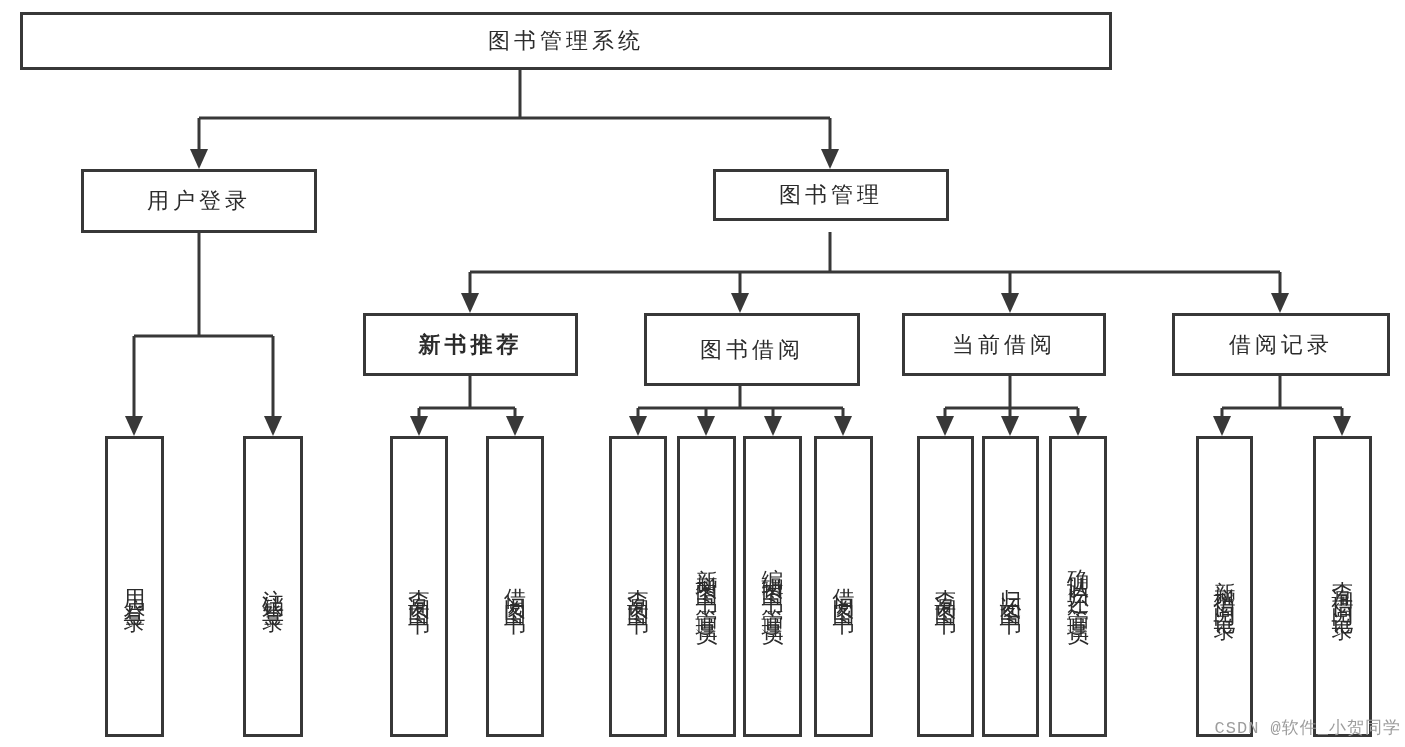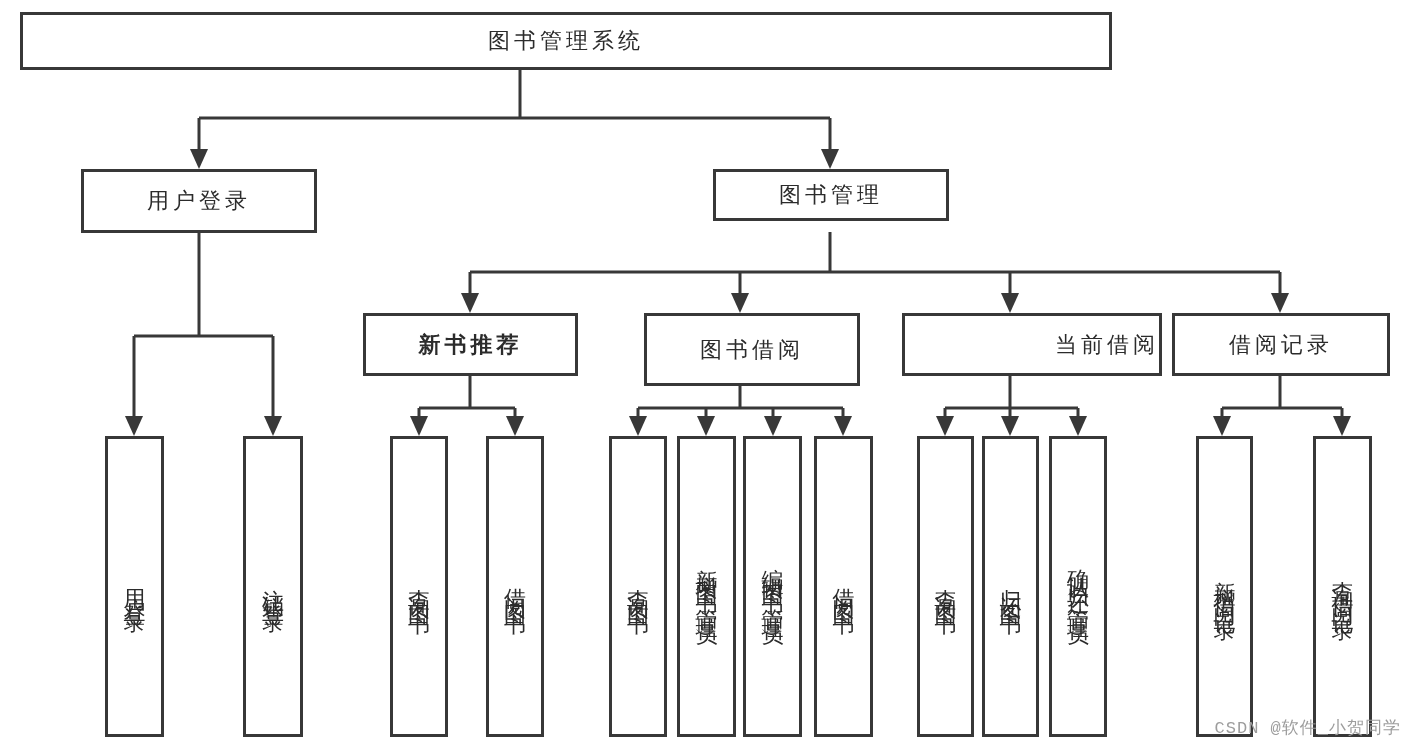--- a/index.html
+++ b/index.html
@@ -123,21 +123,21 @@
   <div class="box" style="left:713px; top:169px; width:236px; height:52px;justify-content:center;">
     <span class="lbl">图书管理</span>
   </div>
 
   <div class="box" style="left:363px; top:313px; width:215px; height:63px;font-weight:bold;">
     <span class="lbl">新书推荐</span>
   </div>
   <div class="box" style="left:632px; top:313px; width:216px; height:73px;margin-left:12px;">
     <span class="lbl">图书借阅</span>
   </div>
-  <div class="box" style="left:902px; top:313px; width:260px; height:63px;justify-content:flex-end;">
+  <div class="box" style="left:902px; top:313px; width:204px; height:63px;">
     <span class="lbl">当前借阅</span>
   </div>
   <div class="box" style="left:1172px; top:313px; width:218px; height:63px;">
     <span class="lbl">借阅记录</span>
   </div>
 
   <div class="box vbox" style="left:105px; top:436px; width:59px; height:301px;">
     <span class="lbl">用户登录</span>
   </div>
   <div class="box vbox" style="left:243px; top:436px; width:60px; height:301px;">

